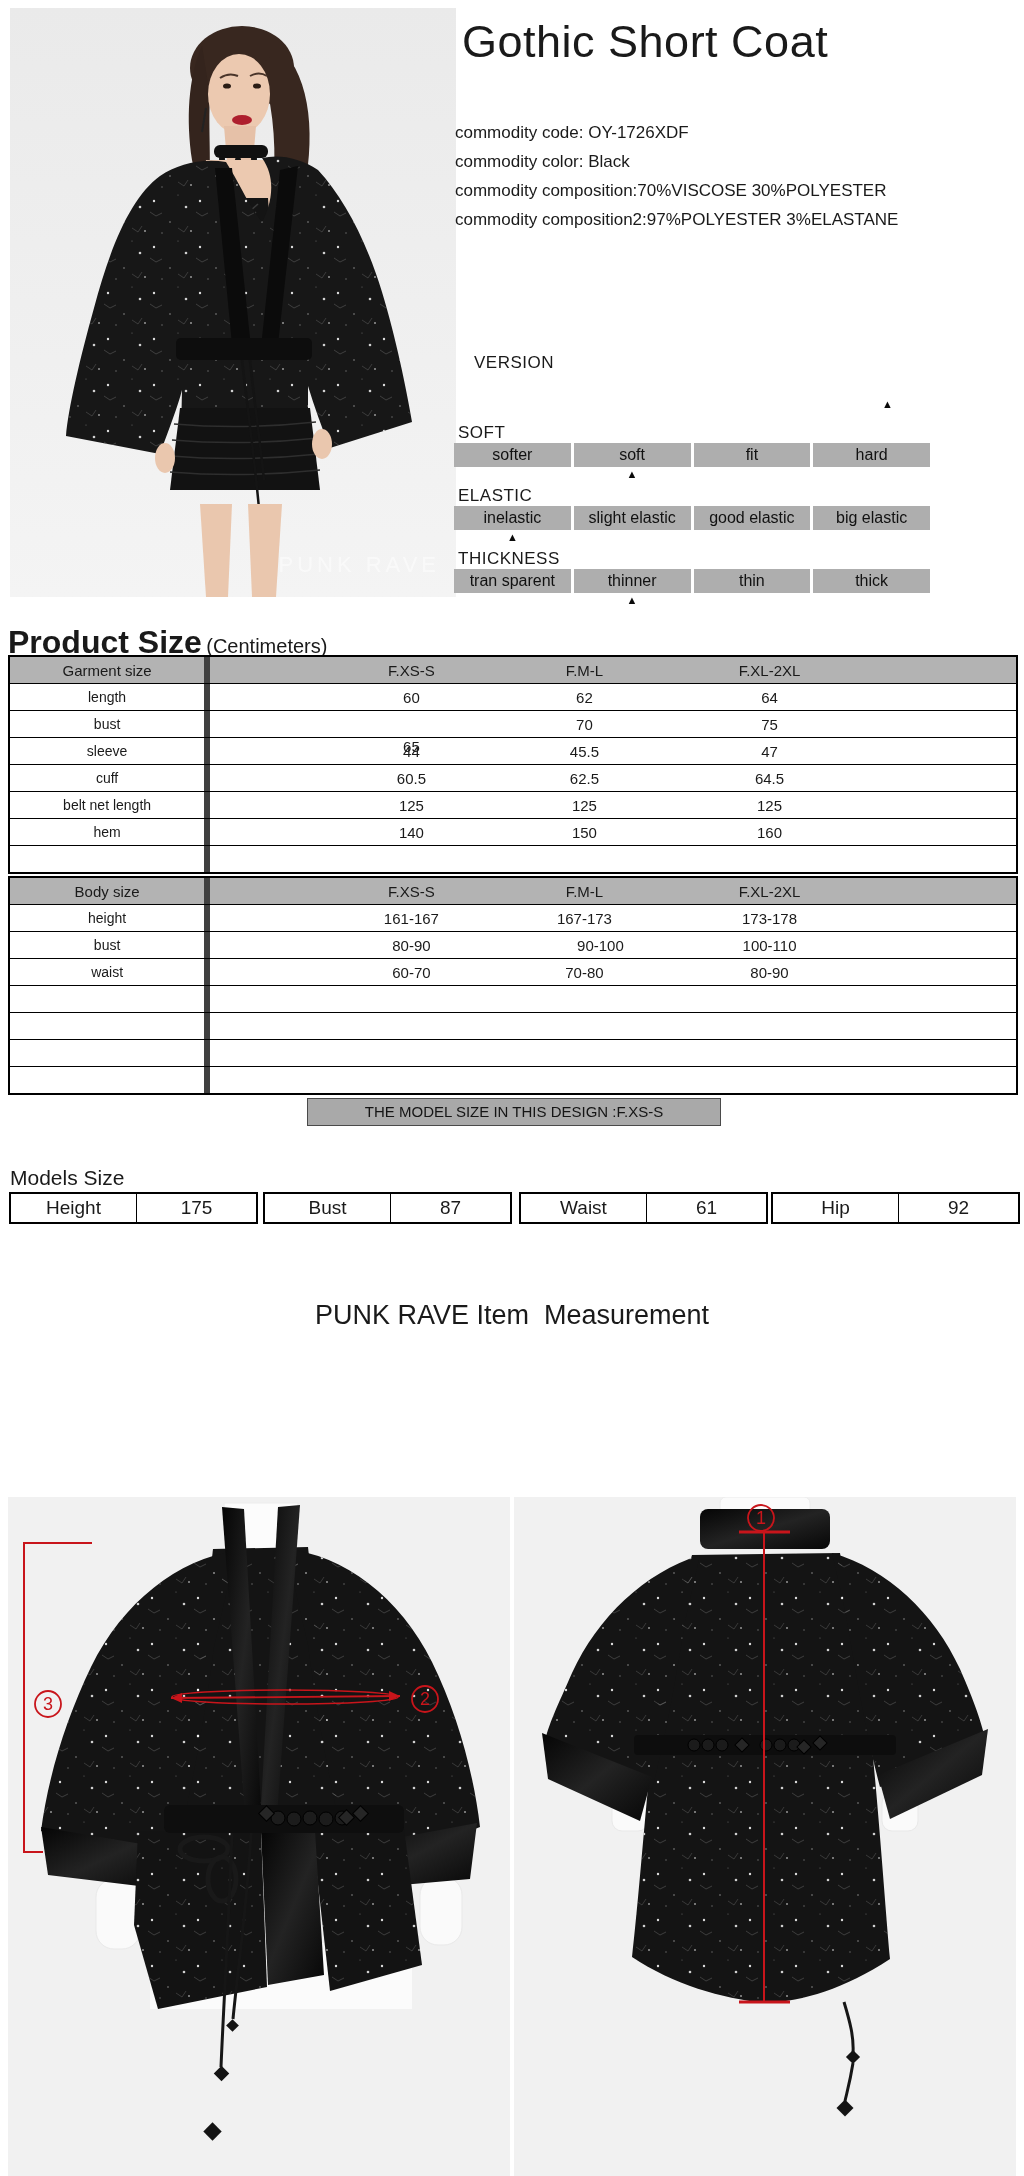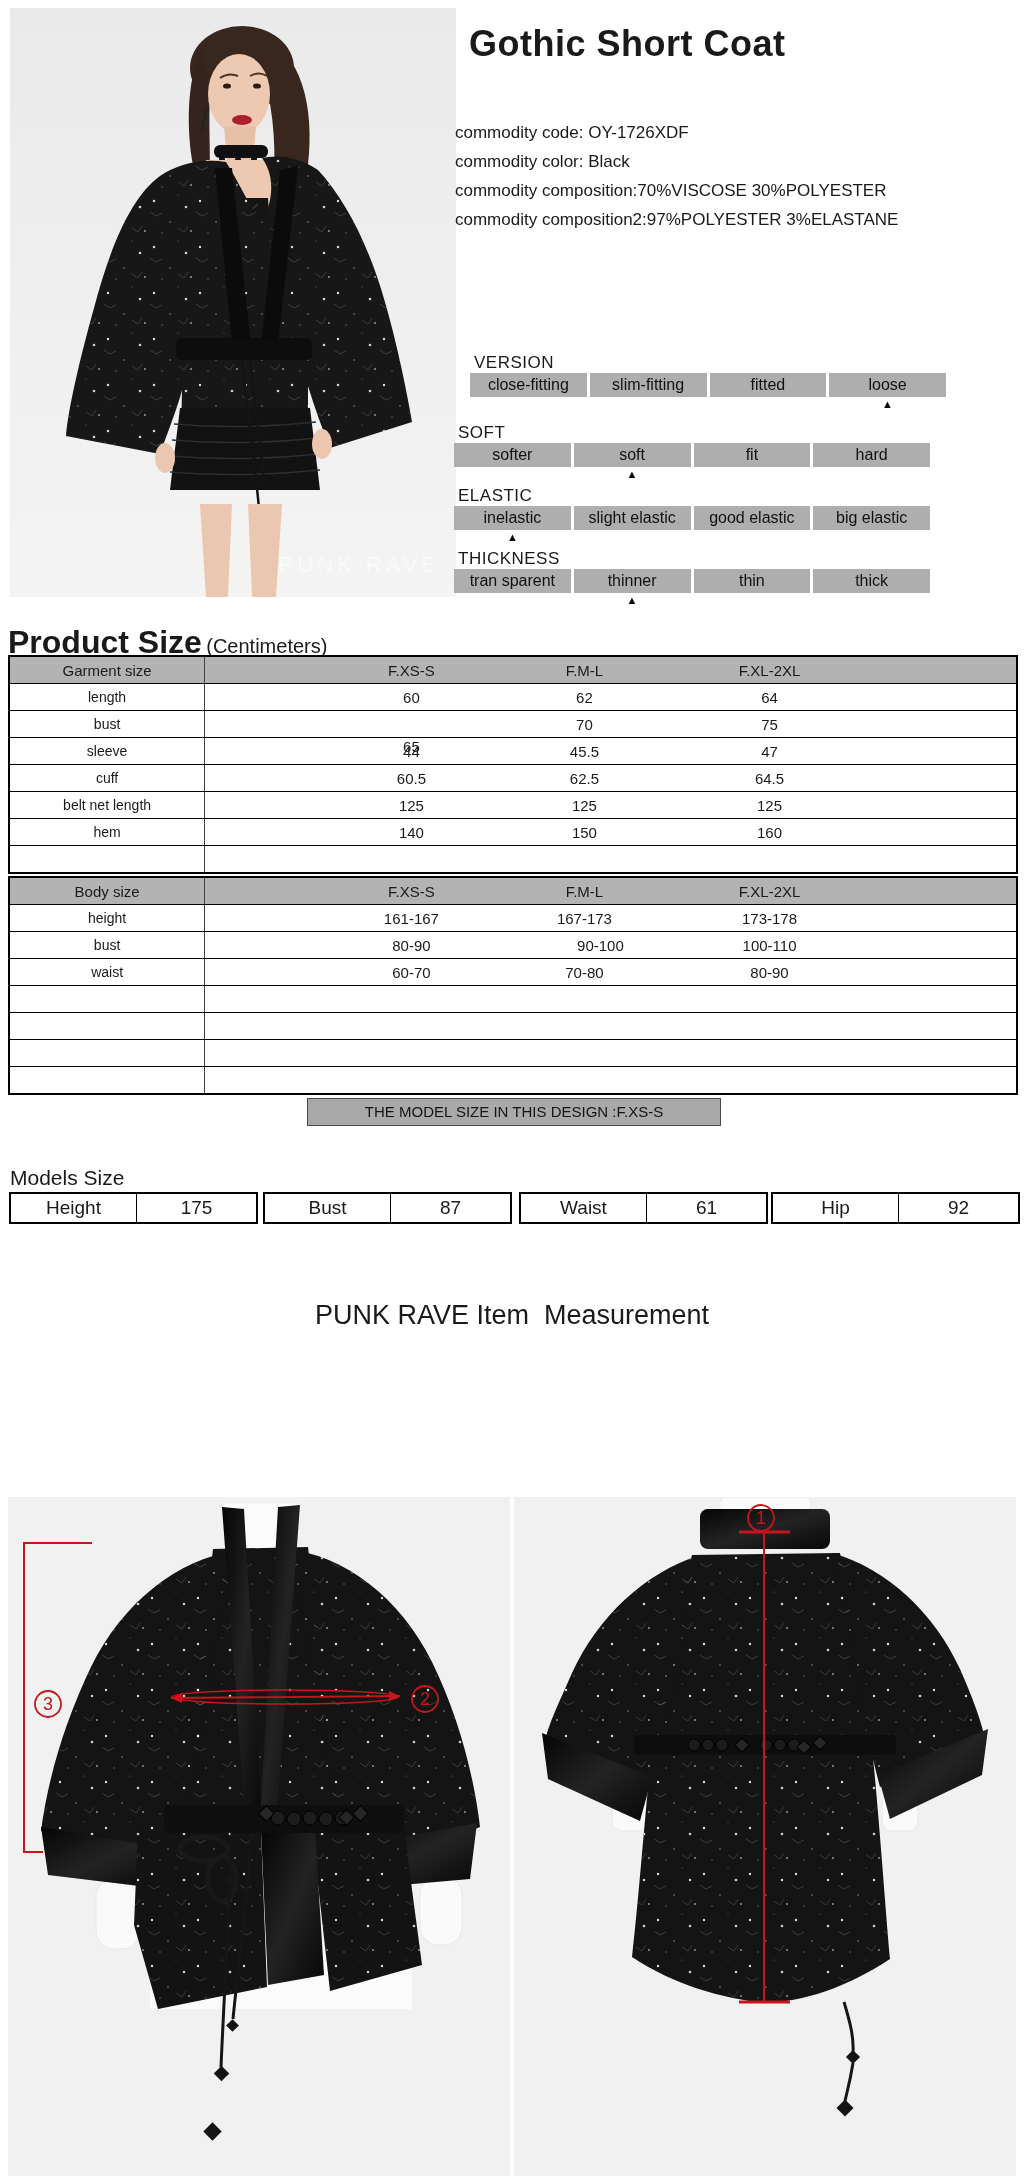--- a/index.html
+++ b/index.html
@@ -1,38 +1,38 @@
 <!DOCTYPE html>
 <html style="--bar-gray: #aeaeae; --thead-gray: #b3b3b3; --note-gray: #a9a9a9;"><head>
 <meta charset="utf-8">
 <style>
   html,body{margin:0;padding:0;background:#fff;}
   body{font-family:"Liberation Sans",sans-serif;color:#1a1a1a;}
   .canvas{position:relative;width:1024px;height:2176px;background:#fff;overflow:hidden;}
   svg text{font-family:"Liberation Sans",sans-serif;}
 
   .model-photo{position:absolute;left:10px;top:8px;width:446px;height:589px;}
-  .page-title{position:absolute;left:454px;top:8px;font-size:36px;font-weight:700;letter-spacing:.5px;margin:15px;}
+  .page-title{position:absolute;left:454px;top:8px;font-size:45px;font-weight:400;letter-spacing:.5px;margin:8px;}
   .info{position:absolute;left:455px;top:118px;font-size:17px;line-height:29px;}
   .info-line{white-space:pre;}
 
   .attr-group{position:absolute;left:454px;width:476px;height:62px;}
   .attr-label{position:absolute;left:4px;top:0;font-size:17px;letter-spacing:.5px;}
   .attr-bar{position:absolute;left:0;top:20px;width:100%;display:flex;gap:3px;}
   .attr-cell{flex:1;height:24px;line-height:24px;text-align:center;font-size:16px;background:var(--bar-gray,#aeaeae);color:#111;}
   .attr-arrow{position:absolute;top:45px;transform:translateX(-50%);font-size:11px;color:#0a0a0a;}
 
   .ps-head{position:absolute;left:8px;top:624px;}
   .ps-title{font-size:32px;font-weight:bold;}
   .ps-note{font-size:20px;font-weight:400;}
 
   .size-table{position:absolute;left:8px;width:1006px;border:2px solid #000;background:#fff;}
   .trow{position:relative;height:26px;border-top:1px solid #000;}
   .trow.thead{border-top:none;background:var(--thead-gray,#b3b3b3);}
-  .tlabel{position:absolute;left:0;top:0;bottom:0;width:19.3%;border-right:1px solid #404040;display:flex;align-items:center;justify-content:center;font-size:14px;}
+  .tlabel{position:absolute;left:0;top:0;bottom:0;width:19.3%;border-right:6px solid #404040;display:flex;align-items:center;justify-content:center;font-size:14px;}
   .trow.thead .tlabel{font-size:15px;}
   .tv{position:absolute;top:50%;transform:translate(-50%,-50%);font-size:15px;white-space:nowrap;}
 
   .note-bar{position:absolute;left:307px;top:1098px;width:412px;height:26px;line-height:26px;text-align:center;
     background:var(--note-gray,#a9a9a9);border:1px solid #4a4a4a;font-size:15px;color:#151515;}
 
   .ms-head{position:absolute;left:10px;top:1166px;font-size:21px;}
   .msbox{position:absolute;top:1192px;width:245px;height:28px;border:2px solid #000;display:flex;background:#fff;}
   .mslab{width:125px;border-right:1px solid #000;display:flex;align-items:center;justify-content:center;font-size:19px;}
   .msval{flex:1;display:flex;align-items:center;justify-content:center;font-size:19px;}
@@ -129,26 +129,20 @@
         <div class="info-line">commodity code: OY-1726XDF</div>
         <div class="info-line">commodity color: Black</div>
         <div class="info-line">commodity composition:70%VISCOSE 30%POLYESTER</div>
         <div class="info-line">commodity composition2:97%POLYESTER 3%ELASTANE</div>
       </div>
   </div>
 
   <div id="attributes">
       <div class="attr-group" style="top: 353px; margin-left: 16px;">
         <div class="attr-label">VERSION</div>
-        <div class="attr-bar">
-          <div class="attr-cell">close-fitting</div>
-          <div class="attr-cell">slim-fitting</div>
-          <div class="attr-cell">fitted</div>
-          <div class="attr-cell">loose</div>
-        </div>
         <div class="attr-arrow" style="left: 87.7%;">▲</div>
       </div>
       <div class="attr-group" style="top: 423px;">
         <div class="attr-label">SOFT</div>
         <div class="attr-bar">
           <div class="attr-cell">softer</div>
           <div class="attr-cell">soft</div>
           <div class="attr-cell">fit</div>
           <div class="attr-cell">hard</div>
         </div>

